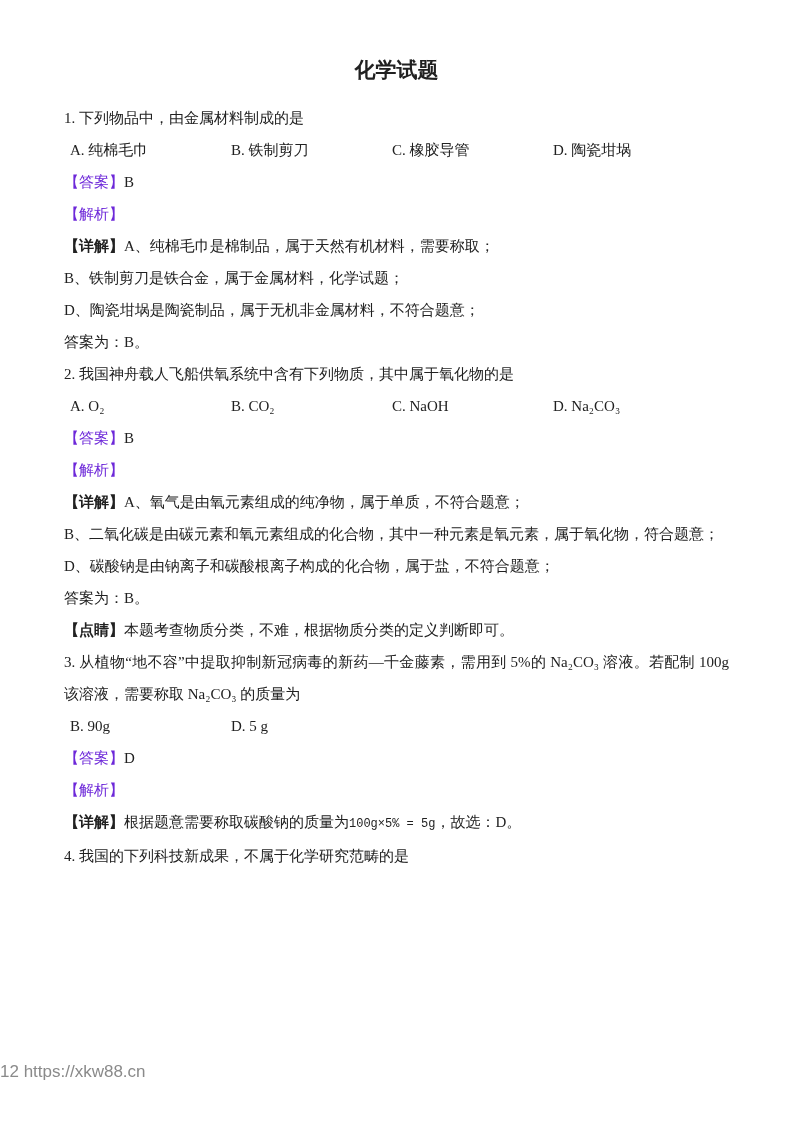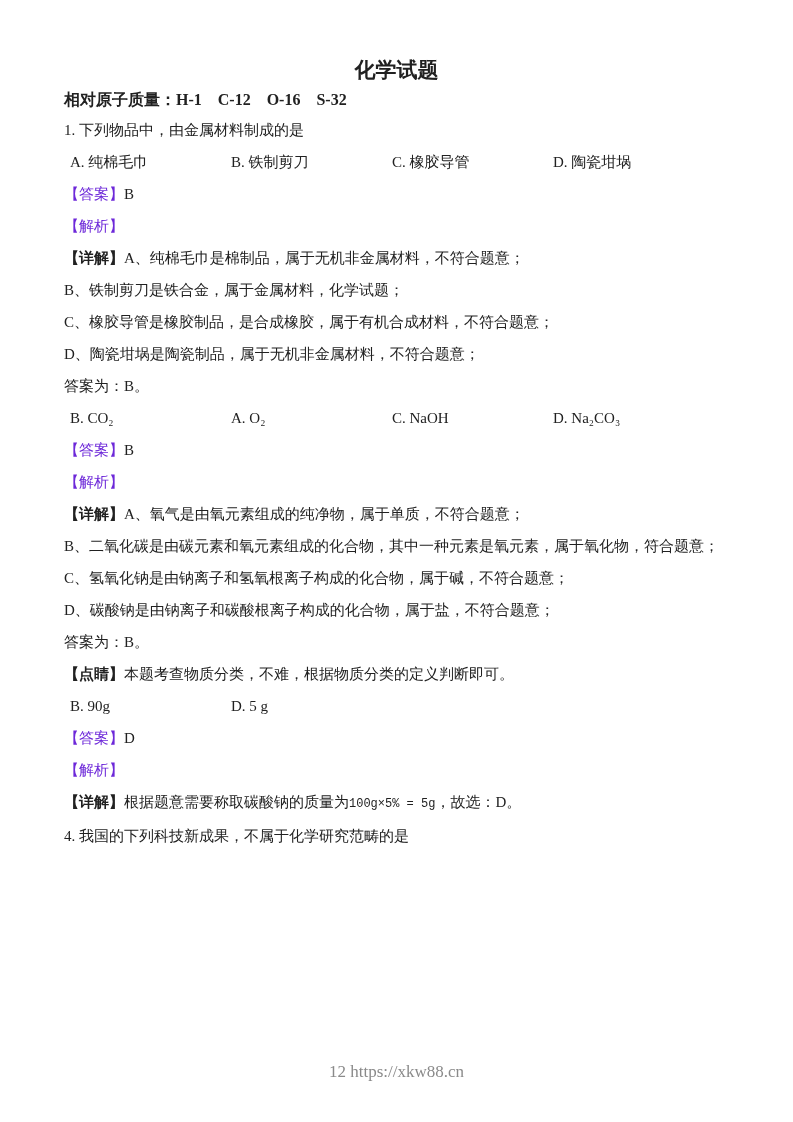--- a/index.html
+++ b/index.html
@@ -10,20 +10,21 @@
     font-family: "Liberation Serif", "DejaVu Serif", serif;
     position: relative;
     overflow: hidden;
   }
   .doc { padding: 54px 64px 0 64px; }
   .title {
     text-align: center;
     font-weight: bold;
     font-size: 21px;
     line-height: 32px;
+    margin-bottom: 16px;
   }
   .bold-line {
     font-weight: bold;
     font-size: 16px;
     line-height: 28px;
     white-space: pre-wrap;
     text-align: justify;
   }
   .line {
     font-size: 15px;
@@ -43,71 +44,69 @@
   .blue { color: #6d28d9; }
   .lbl-bold { font-weight: bold; }
   .formula {
     font-family: Liberation Mono, monospace;
     font-size: 12px;
   }
   .footer {
     position: absolute;
     left: 0; right: 0;
     top: 1062px;
-    text-align: center;
-    font-family: Liberation Serif, serif;
+    font-family: Liberation Sans, sans-serif;
     font-size: 17px;
     color: #8a8a8a;
   }
 </style>
 </head>
 <body>
 
 <div class="doc">
 
   <div class="title">化学试题</div>
 
-  <div class="bold-line">相对原子质量：H-1  C-12  O-16  S-32</div>
 
 
   <div>
     <div class="line">1. 下列物品中，由金属材料制成的是</div>
     <div class="opt-row">
       <span class="opt">A. 纯棉毛巾</span>
       <span class="opt">B. 铁制剪刀</span>
       <span class="opt">C. 橡胶导管</span>
       <span class="opt">D. 陶瓷坩埚</span>
     </div>
     <div class="line"><span class="blue">【答案】</span><span>B</span></div>
     <div class="line"><span class="blue">【解析】</span></div>
-    <div class="line"><span class="lbl-bold">【详解】</span><span>A、纯棉毛巾是棉制品，属于无机非金属材料，不符合题意；</span></div>
+    <div class="line"><span class="lbl-bold">【详解】</span><span>A、纯棉毛巾是棉制品，属于天然有机材料，需要称取；</span></div>
     <div class="line">B、铁制剪刀是铁合金，属于金属材料，化学试题；</div>
-    <div class="line">C、橡胶导管是橡胶制品，是合成橡胶，属于有机合成材料，不符合题意；</div>
     <div class="line">D、陶瓷坩埚是陶瓷制品，属于无机非金属材料，不符合题意；</div>
     <div class="line">答案为：B。</div>
   </div>
 
   <div>
+    <div class="line">2. 我国神舟载人飞船供氧系统中含有下列物质，其中属于氧化物的是</div>
     <div class="opt-row">
+      <span class="opt">A. O₂</span>
       <span class="opt">B. CO₂</span>
-      <span class="opt">A. O₂</span>
       <span class="opt">C. NaOH</span>
       <span class="opt">D. Na₂CO₃</span>
     </div>
     <div class="line"><span class="blue">【答案】</span><span>B</span></div>
     <div class="line"><span class="blue">【解析】</span></div>
     <div class="line"><span class="lbl-bold">【详解】</span><span>A、氧气是由氧元素组成的纯净物，属于单质，不符合题意；</span></div>
     <div class="line">B、二氧化碳是由碳元素和氧元素组成的化合物，其中一种元素是氧元素，属于氧化物，符合题意；</div>
-    <div class="line">C、氢氧化钠是由钠离子和氢氧根离子构成的化合物，属于碱，不符合题意；</div>
     <div class="line">D、碳酸钠是由钠离子和碳酸根离子构成的化合物，属于盐，不符合题意；</div>
     <div class="line">答案为：B。</div>
     <div class="line"><span class="lbl-bold">【点睛】</span><span>本题考查物质分类，不难，根据物质分类的定义判断即可。</span></div>
   </div>
 
   <div>
+    <div class="line">3. 从植物“地不容”中提取抑制新冠病毒的新药—千金藤素，需用到 5%的 Na₂CO₃ 溶液。若配制 100g 该溶液，需要称取 Na₂CO₃ 的质量为</div>
     <div class="opt-row">
       <span class="opt">B. 90g</span>
       <span class="opt">D. 5 g</span>
     </div>
     <div class="line"><span class="blue">【答案】</span><span>D</span></div>
     <div class="line"><span class="blue">【解析】</span></div>
     <div class="line"><span class="lbl-bold">【详解】</span><span>根据题意需要称取碳酸钠的质量为</span><span class="formula">100g×5% = 5g</span><span>，故选：D。</span></div>
   </div>
 
   <div>

